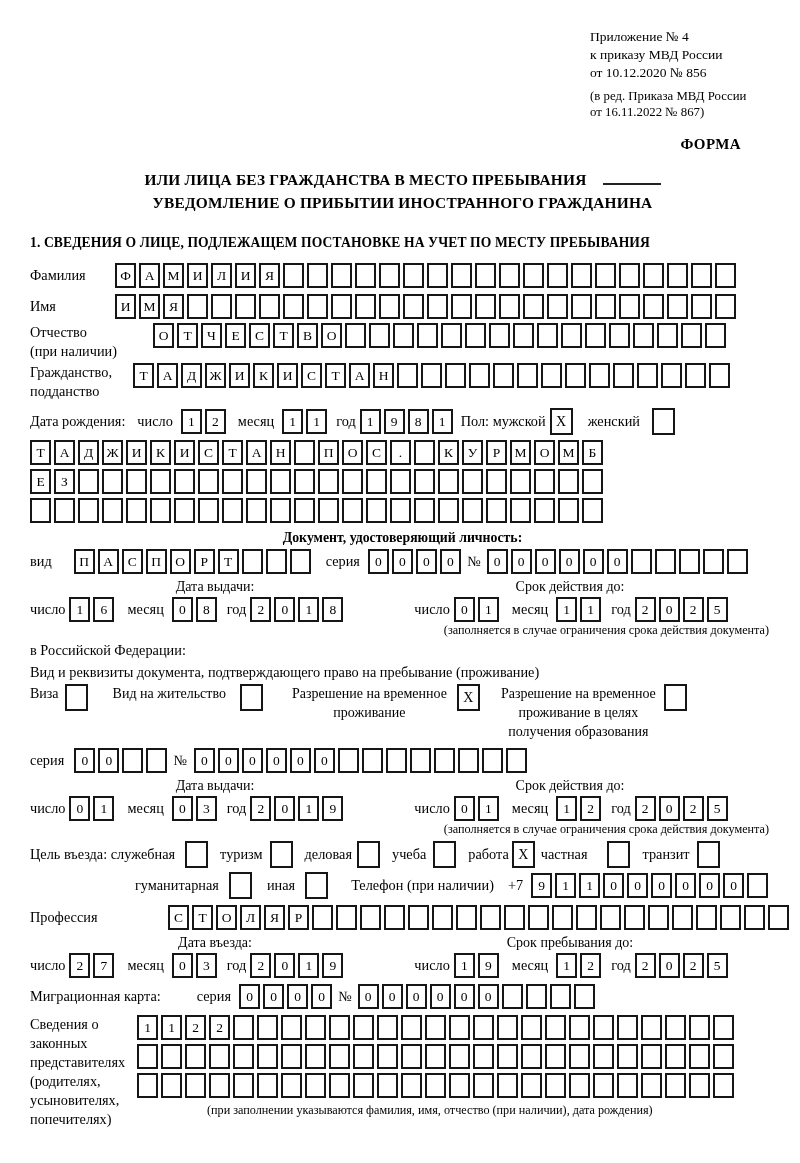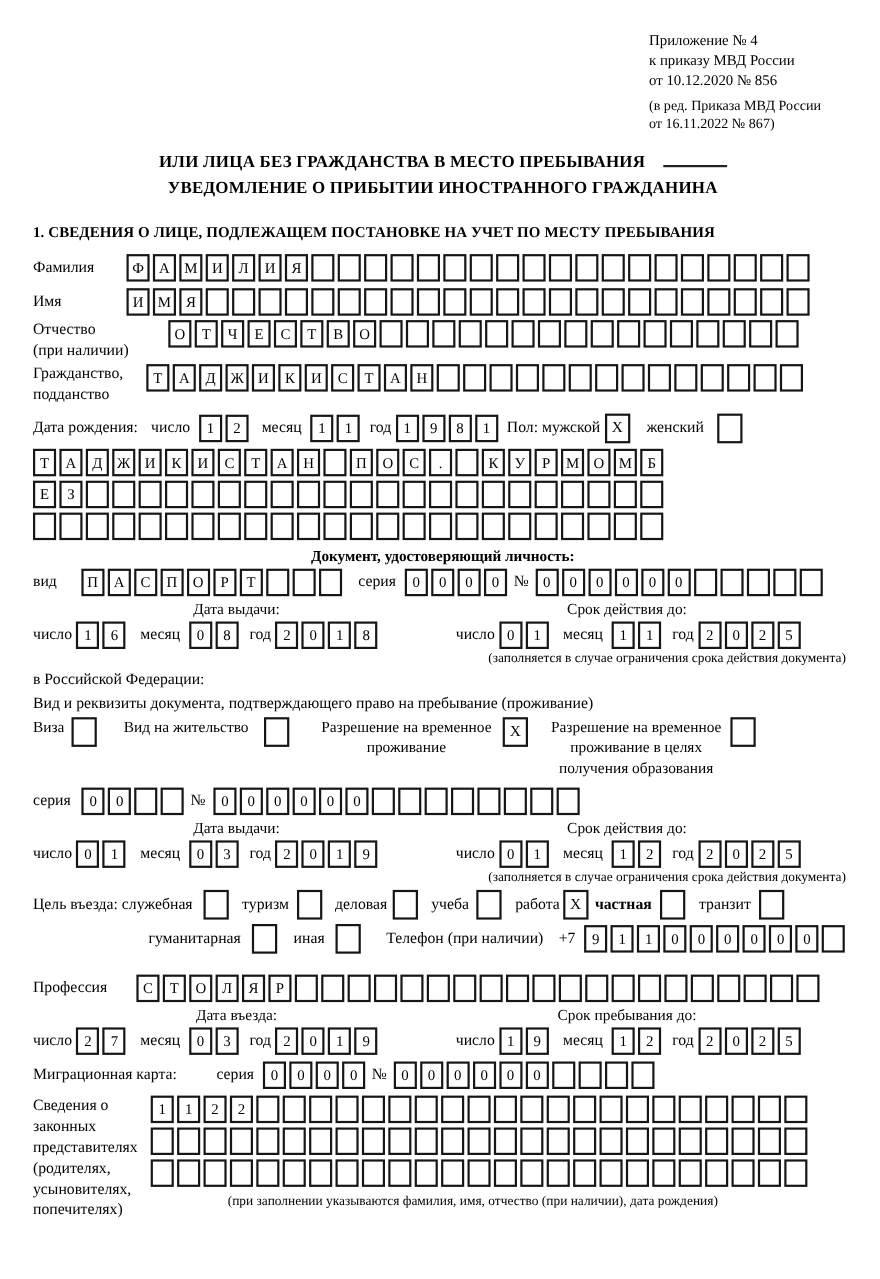--- a/index.html
+++ b/index.html
@@ -35,20 +35,21 @@
 <div class="page">
   <div class="hdr">
     <div>Приложение № 4</div>
     <div>к приказу МВД России</div>
     <div>от 10.12.2020 № 856</div>
   </div>
   <div class="hdr-sub">
     <div>(в ред. Приказа МВД России</div>
     <div>от 16.11.2022 № 867)</div>
   </div>
+  <div class="forma">ФОРМА</div>
   <div class="title">
     <div><span>ИЛИ ЛИЦА БЕЗ ГРАЖДАНСТВА В МЕСТО ПРЕБЫВАНИЯ</span><span class="u-line"></span></div>
     <div>УВЕДОМЛЕНИЕ О ПРИБЫТИИ ИНОСТРАННОГО ГРАЖДАНИНА</div>
   </div>
   <div class="sec">1. СВЕДЕНИЯ О ЛИЦЕ, ПОДЛЕЖАЩЕМ ПОСТАНОВКЕ НА УЧЕТ ПО МЕСТУ ПРЕБЫВАНИЯ</div>
 
   <div id="form-body">
       <div class="row" style="margin-top: 12px;">
         <span class="lbl" style="width: 85px;">Фамилия</span>
         <span class="cgroup">
@@ -470,21 +471,21 @@
         <span class="txt" style="margin-right: 10px;">Цель въезда: служебная</span>
         <span class="cell box"></span>
         <span class="txt" style="margin-left: 9px; margin-right: 7px;">туризм</span>
         <span class="cell box"></span>
         <span class="txt" style="margin-left: 9px; margin-right: 5px;">деловая</span>
         <span class="cell box"></span>
         <span class="txt" style="margin-left: 9px; margin-right: 7px;">учеба</span>
         <span class="cell box"></span>
         <span class="txt" style="margin-left: 9px; margin-right: 3px;">работа</span>
         <span class="cell box">X</span>
-        <span class="txt" style="margin-left: 3px; margin-right: 7px; font-weight: bold;">частная</span>
+        <span class="txt" style="margin-left: 3px; margin-right: 19px;">частная</span>
         <span class="cell box"></span>
         <span class="txt" style="margin-left: 10px; margin-right: 7px;">транзит</span>
         <span class="cell box"></span>
       </div>
       <div class="row" style="margin-top: 4px;">
         <span class="gap" style="width: 105px;"></span>
         <span class="txt" style="margin-right: 10px;">гуманитарная</span>
         <span class="cell box"></span>
         <span class="txt" style="margin-left: 12px; margin-right: 10px;">иная</span>
         <span class="cell box"></span>
@@ -496,21 +497,21 @@
           <span class="cell">1</span>
           <span class="cell">0</span>
           <span class="cell">0</span>
           <span class="cell">0</span>
           <span class="cell">0</span>
           <span class="cell">0</span>
           <span class="cell">0</span>
           <span class="cell"></span>
         </span>
       </div>
-      <div class="row" style="margin-top: 19px;">
+      <div class="row" style="margin-top: 6px; gap: 44px;">
         <span class="lbl" style="width: 94px;">Профессия</span>
         <span class="cgroup">
           <span class="cell">С</span>
           <span class="cell">Т</span>
           <span class="cell">О</span>
           <span class="cell">Л</span>
           <span class="cell">Я</span>
           <span class="cell">Р</span>
           <span class="cell"></span>
           <span class="cell"></span>

